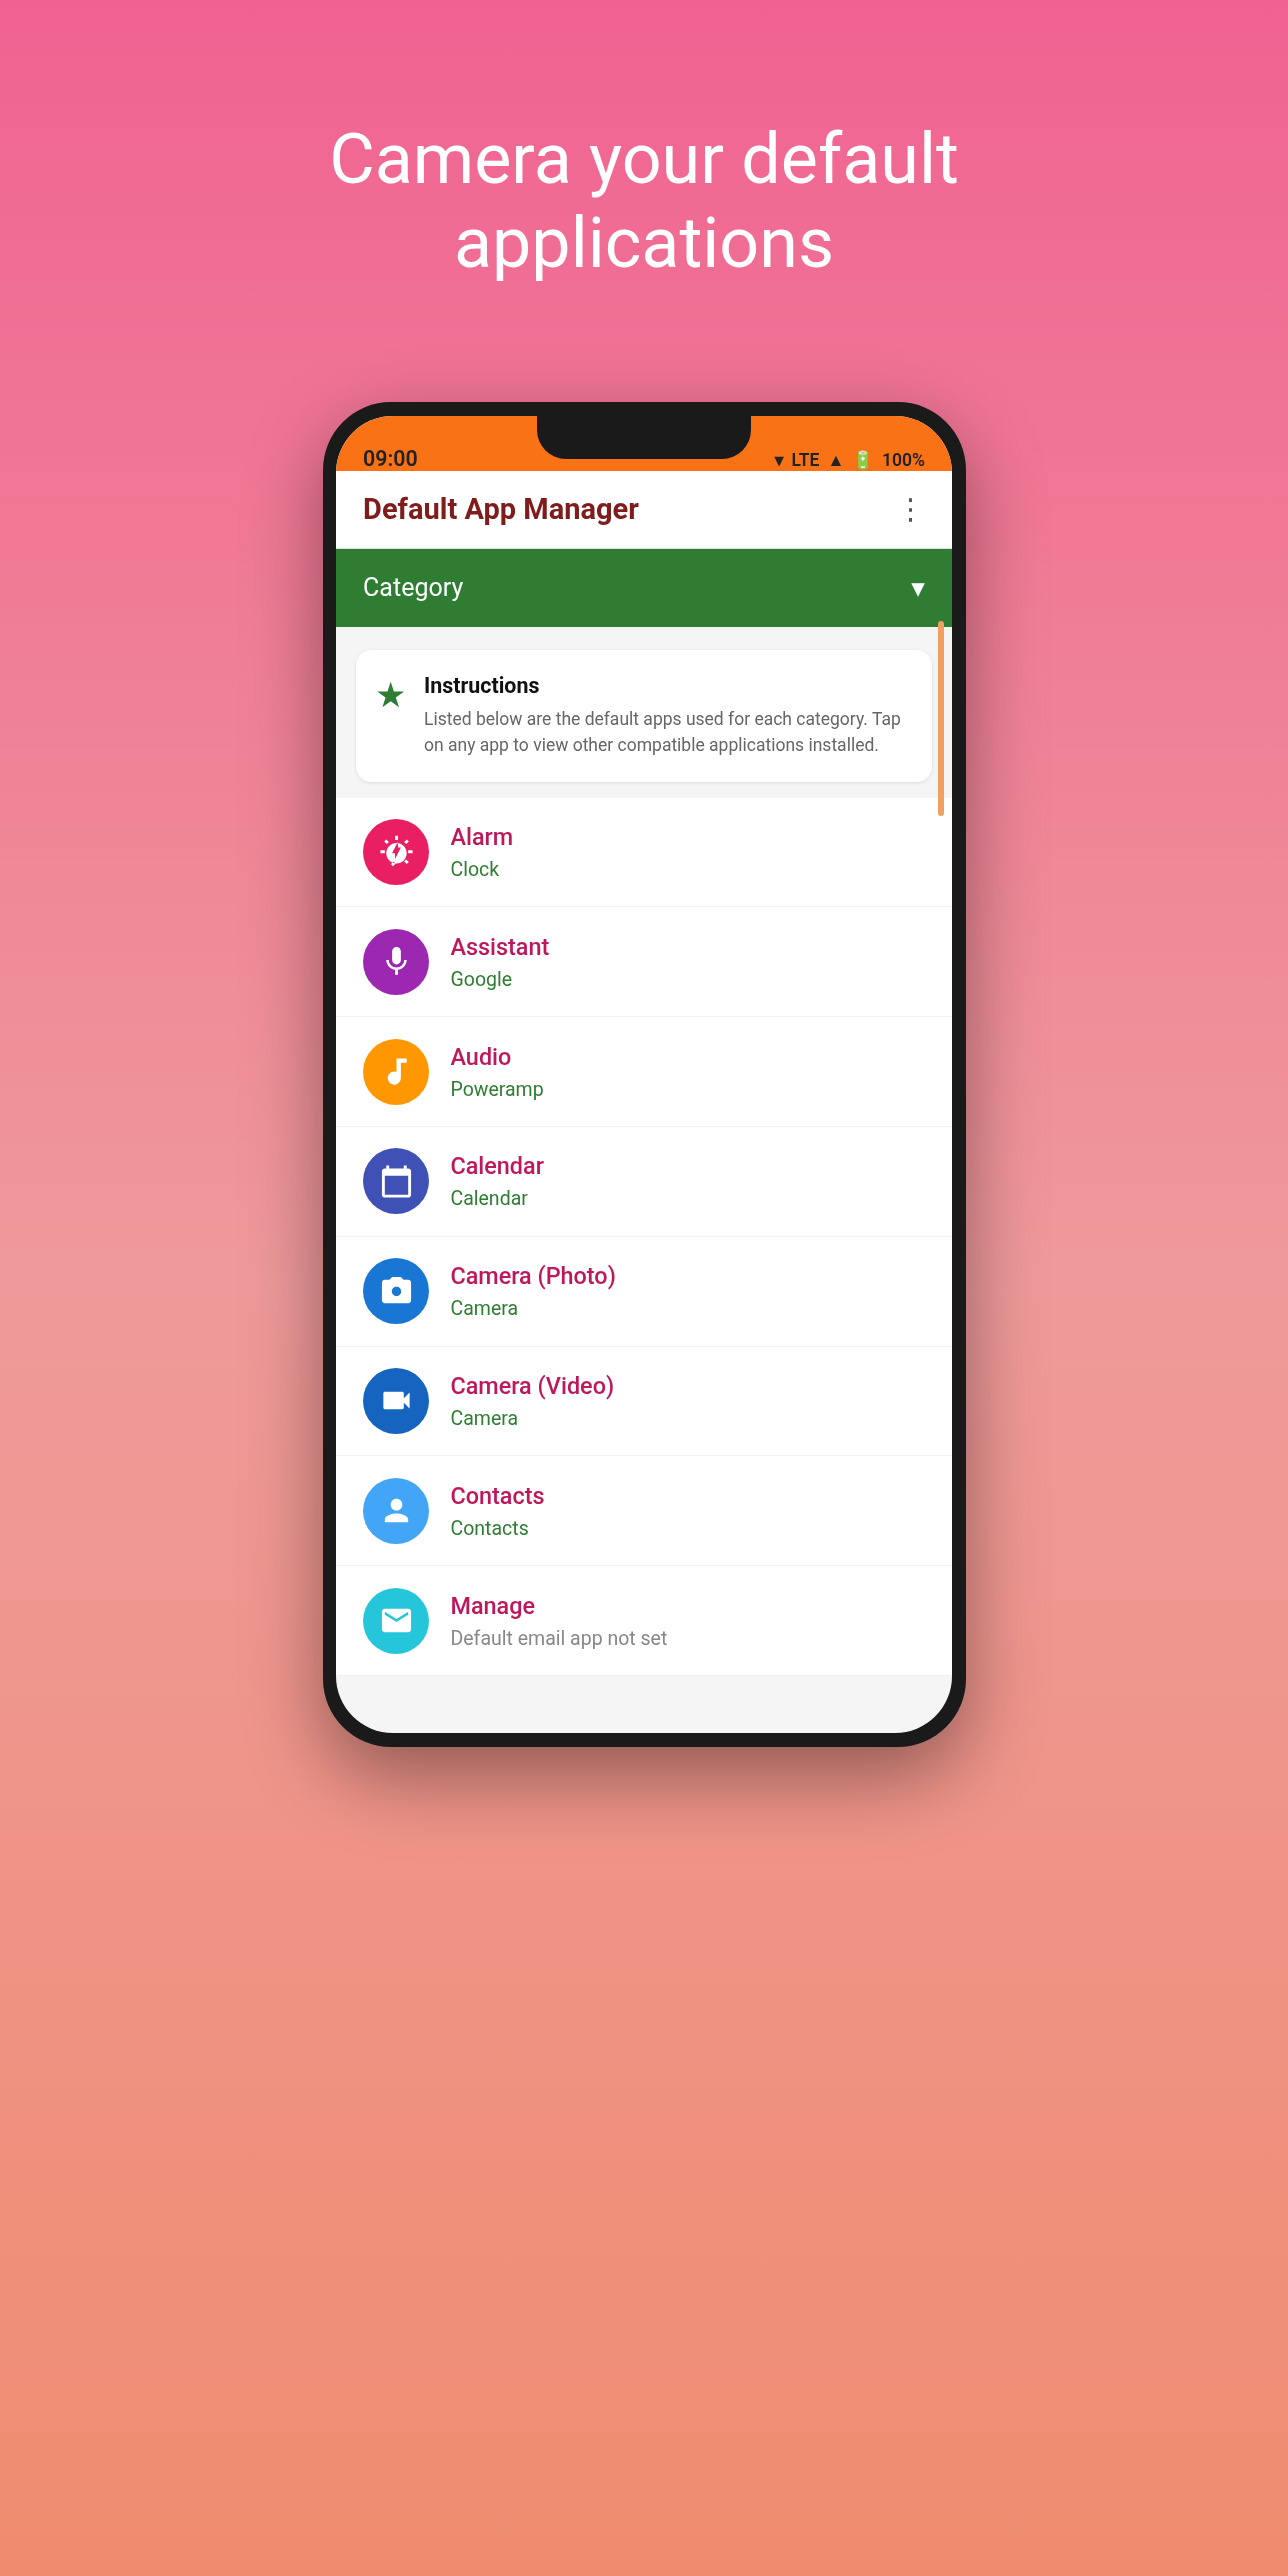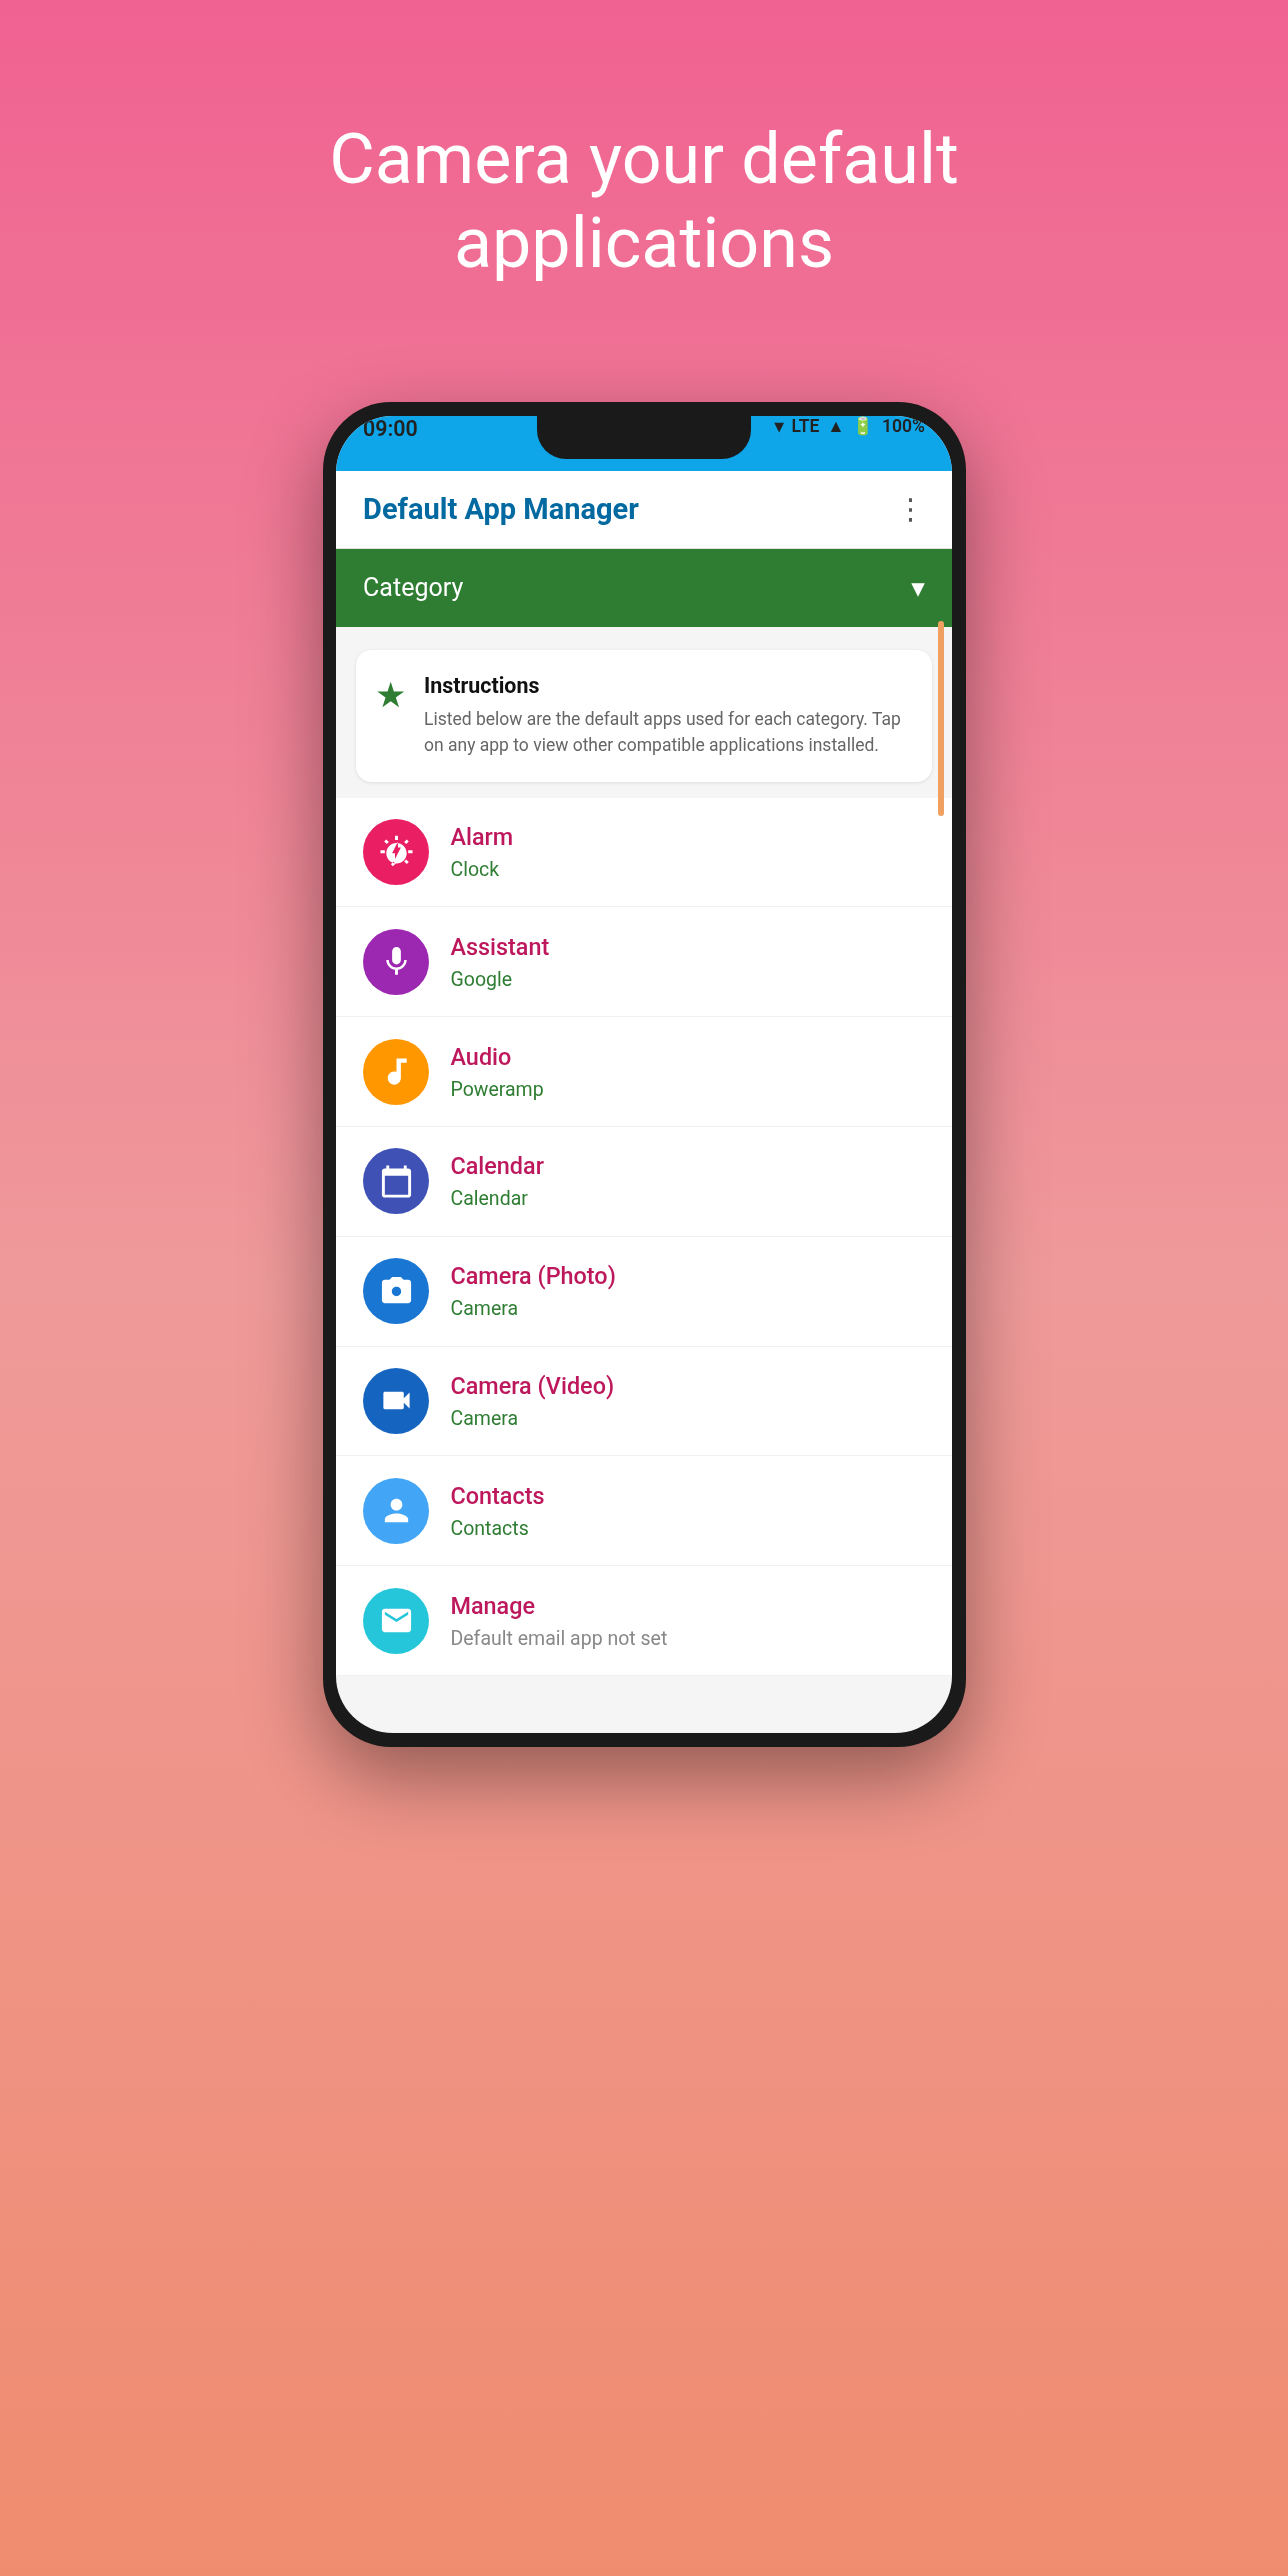--- a/index.html
+++ b/index.html
@@ -60,23 +60,23 @@
       width: 214px;
       height: 43px;
       background: #1a1a1a;
       border-radius: 0 0 29px 29px;
       z-index: 10;
     }
 
     
     .status-bar {
       height: 55px;
-      background: #0ea5e9;
-      display: flex;
-      align-items: flex-start;
+      background: #f97316;
+      display: flex;
+      align-items: flex-end;
       justify-content: space-between;
       padding: 0 27px;
       position: relative;
       z-index: 5;
     }
 
     .status-time {
       font-size: 21.4px;
       font-weight: 600;
       color: #222;
@@ -98,21 +98,21 @@
       display: flex;
       align-items: center;
       justify-content: space-between;
       padding: 0 27px;
       border-bottom: 1px solid #e0e0e0;
     }
 
     .app-bar-title {
       font-size: 29px;
       font-weight: 700;
-      color: #0369a1;
+      color: #7f1d1d;
     }
 
     .menu-dots {
       font-size: 29px;
       color: #555;
       cursor: pointer;
     }
 
     
     .category-bar {

